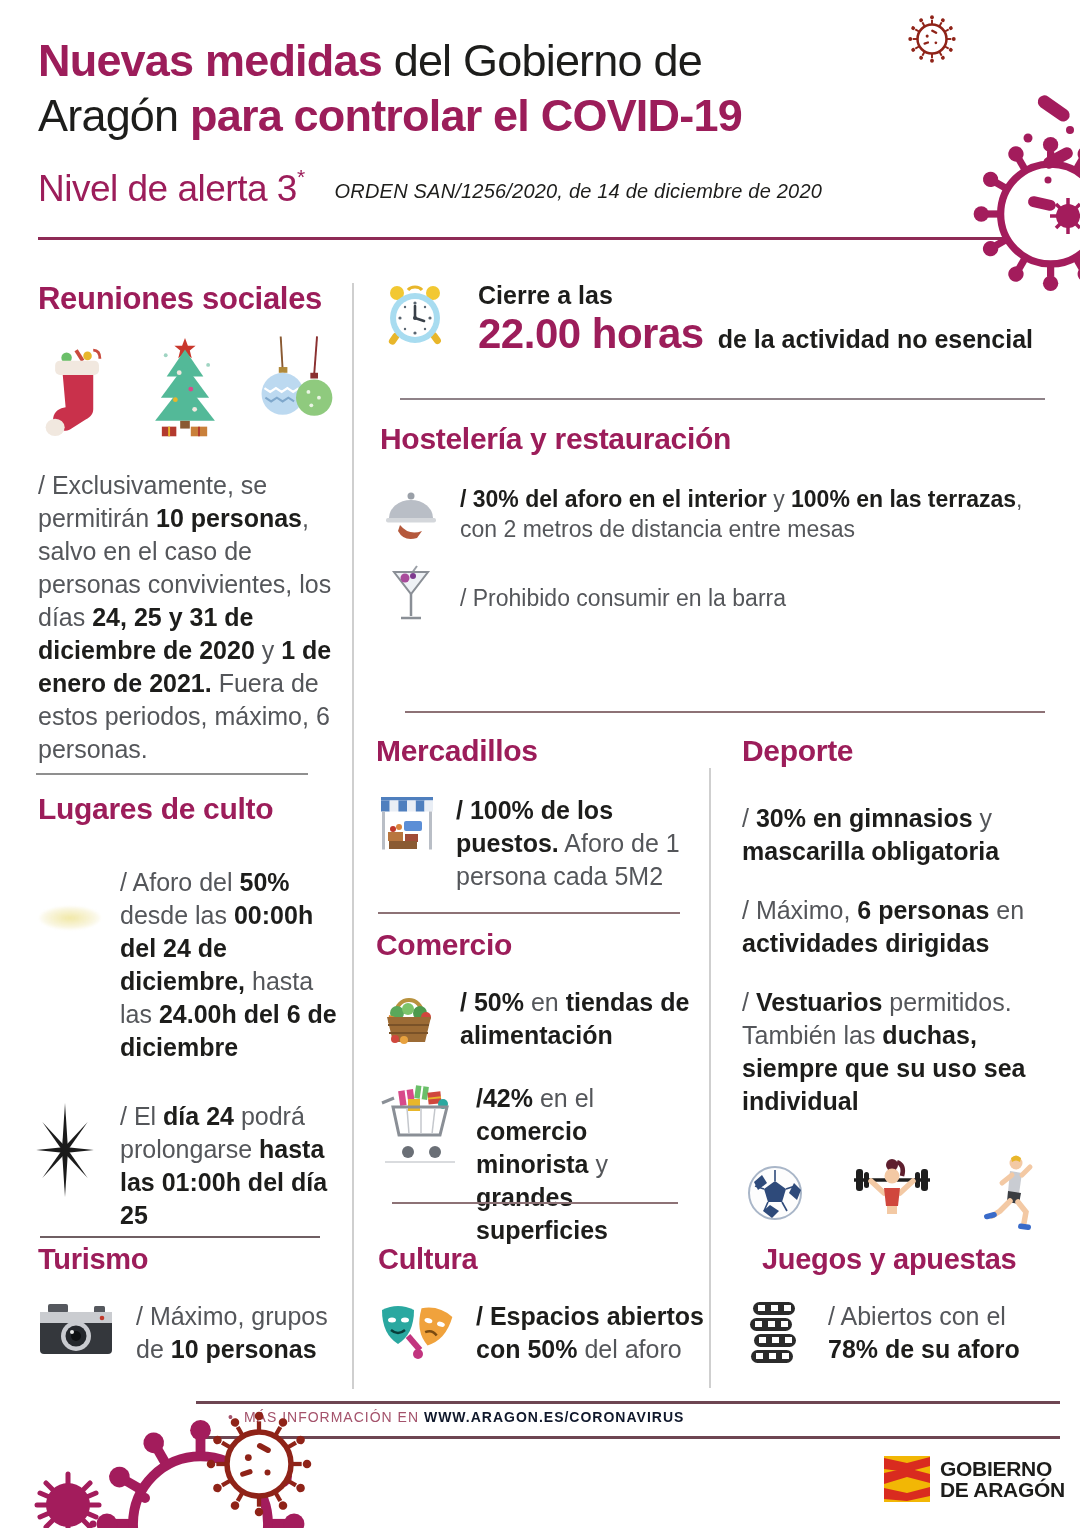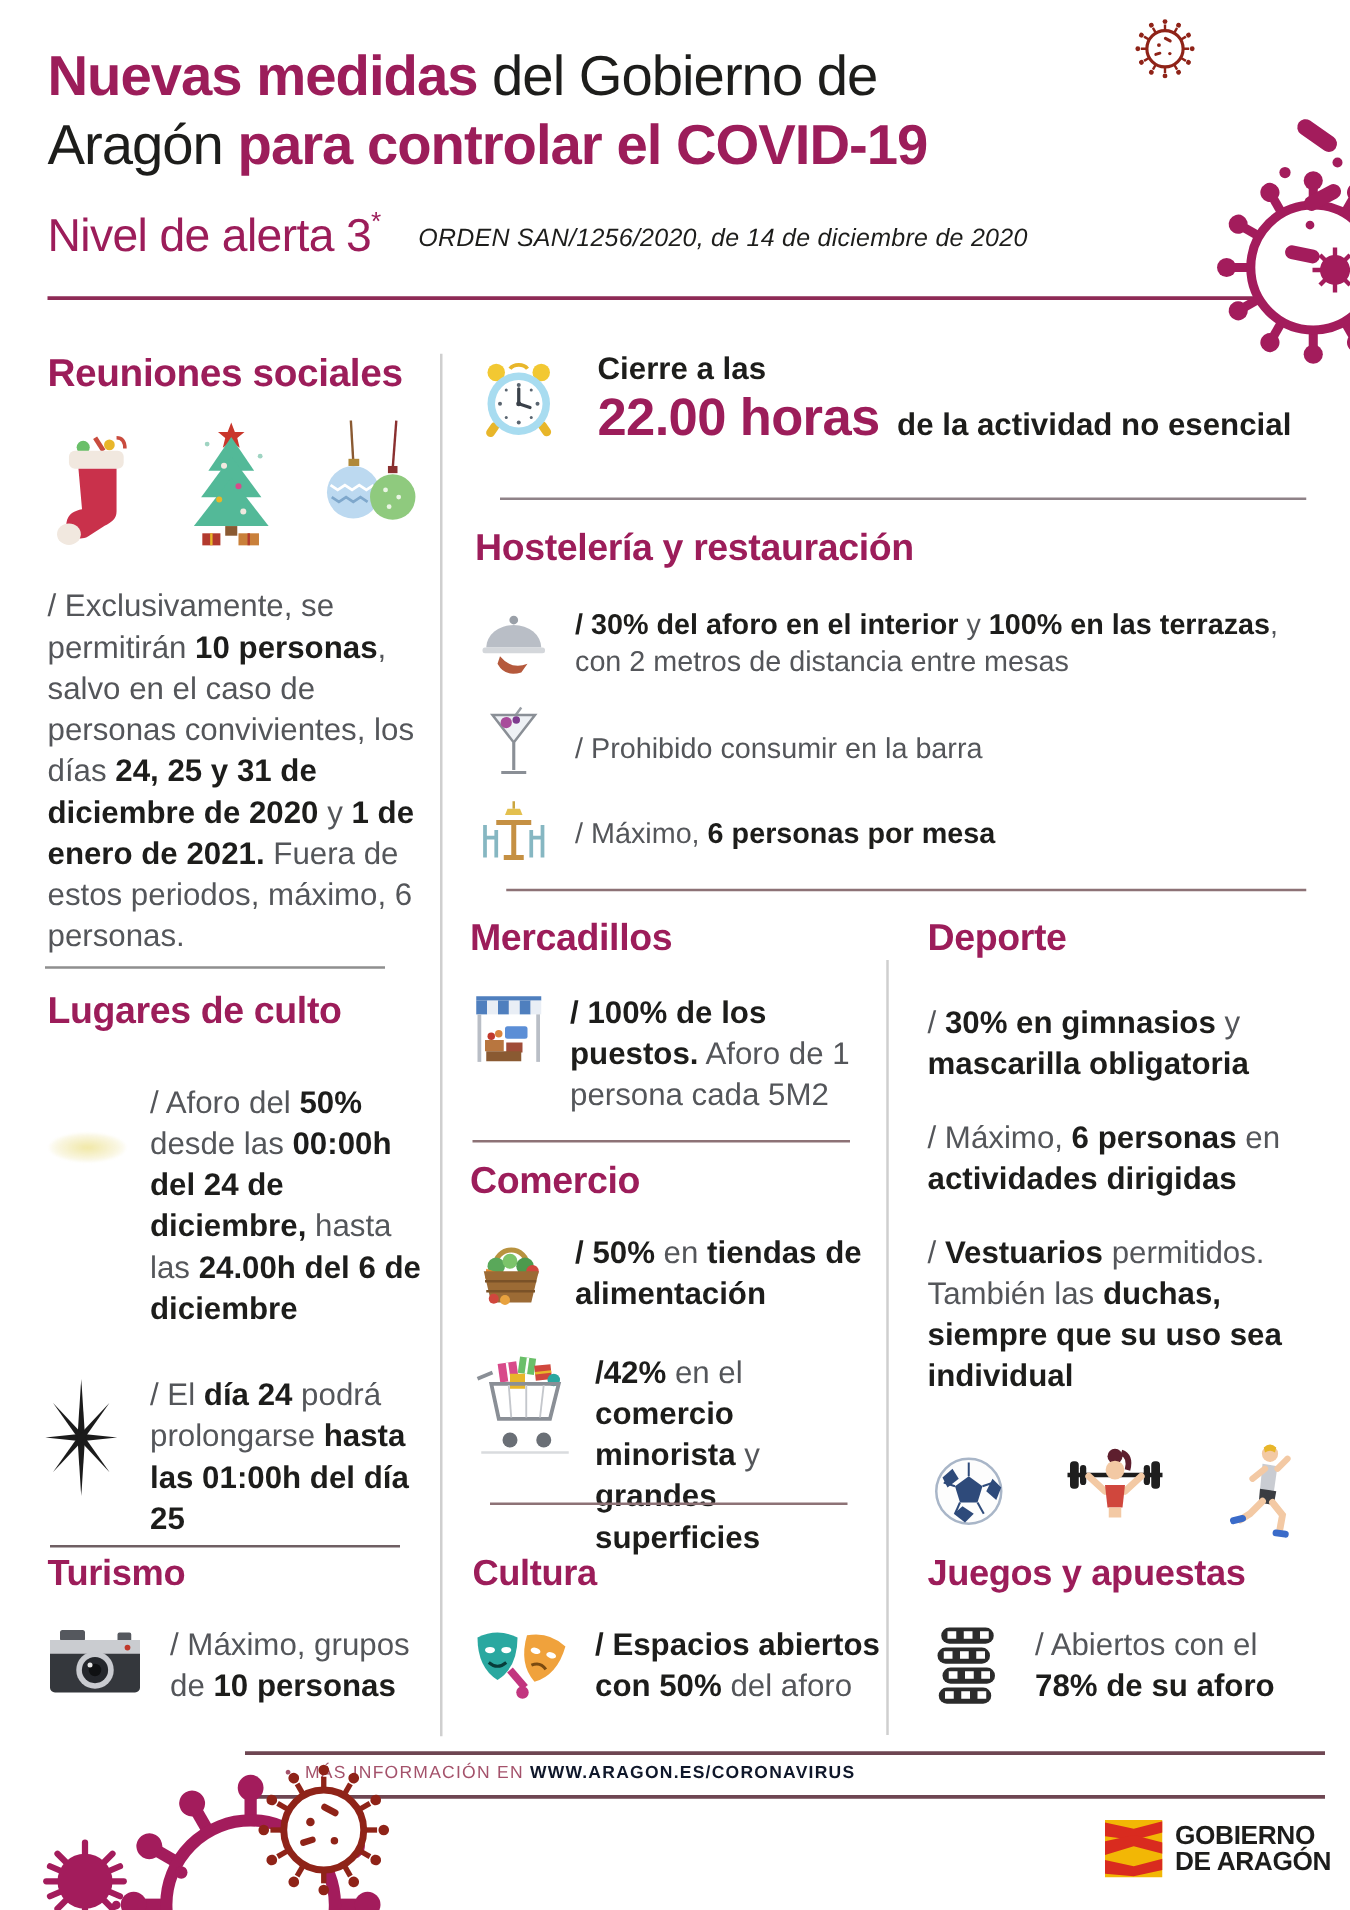--- a/index.html
+++ b/index.html
@@ -234,21 +234,21 @@
           <circle cx="64" cy="18" r="2.3" fill="#c0392b"></circle>
         </svg>
       </div>
       <p class="txt"><span>/ Máximo, grupos de </span><span class="b">10 personas</span></p>
     </div>
   </section>
 
   <div class="rule" style="left:352px;top:283px;width:2px;height:1106px;background:var(--hair);"></div>
   <div class="rule" style="left:709px;top:768px;width:2px;height:620px;background:var(--hair);"></div>
 
-  <div class="abs banner" style="left:382px;top:281px;width:665px;align-items:center;">
+  <div class="abs banner" style="left:382px;top:281px;width:665px;">
     <div class="icon-col" style="width:66px;">
       <svg width="66" height="68" viewBox="0 0 66 68">
         <circle cx="15" cy="12" r="7" fill="#f2c832"></circle>
           <circle cx="51" cy="12" r="7" fill="#f2c832"></circle>
         <path d="M26 9 a8 6 0 0 1 14 0" stroke="#e8b62a" stroke-width="3" fill="none"></path>
         <rect x="9" y="51" width="7" height="13" rx="3.5" transform="rotate(35 12 57)" fill="#e8b62a"></rect>
         <rect x="50" y="51" width="7" height="13" rx="3.5" transform="rotate(-35 53 57)" fill="#e8b62a"></rect>
         <circle cx="33" cy="37" r="25" fill="#a8dcf0"></circle>
         <circle cx="33" cy="37" r="19" fill="#ffffff"></circle>
         <g fill="#5a6570">
@@ -294,36 +294,20 @@
         <svg width="40" height="62" viewBox="0 0 40 62">
           <line x1="26" y1="1" x2="18" y2="12" stroke="#9a9fa6" stroke-width="2"></line>
           <path d="M3 7 h34 l-17 22 z" fill="#eef1f5" stroke="#8a8f96" stroke-width="2"></path>
           <circle cx="14" cy="13" r="4.5" fill="#a84b9b"></circle>
             <circle cx="22" cy="11" r="3" fill="#7e3b8f"></circle>
           <line x1="20" y1="29" x2="20" y2="51" stroke="#8a8f96" stroke-width="2.5"></line>
           <line x1="10" y1="53" x2="30" y2="53" stroke="#8a8f96" stroke-width="2.5"></line>
         </svg>
       </div>
       <p class="txt small-txt" style="padding-top:18px;"><span>/ Prohibido consumir en la barra</span></p>
-    </div>
-    <div class="item" style="margin-top:12px;">
-      <div class="icon-col" style="width:62px;">
-        <svg width="62" height="54" viewBox="0 0 62 54">
-          <line x1="31" y1="2" x2="31" y2="8" stroke="#caa53f" stroke-width="2"></line>
-          <path d="M26 8 h10 l2 5 h-14 z" fill="#e3c04f"></path>
-          <line x1="17" y1="19" x2="45" y2="19" stroke="#c59043" stroke-width="4"></line>
-          <line x1="31" y1="19" x2="31" y2="45" stroke="#c59043" stroke-width="4"></line>
-          <line x1="23" y1="47" x2="39" y2="47" stroke="#c59043" stroke-width="4"></line>
-          <g stroke="#86b7c2" stroke-width="3" fill="none">
-            <path d="M8 21 v26 M8 31 h9 M17 25 v22"></path>
-            <path d="M54 21 v26 M54 31 h-9 M45 25 v22"></path>
-          </g>
-        </svg>
-      </div>
-      <p class="txt small-txt" style="padding-top:12px;"><span>/  Máximo, </span><span class="b">6 personas por mesa</span></p>
     </div>
   </section>
 
   <div class="rule" style="left:405px;top:711px;width:640px;height:2px;background:#8d7276;"></div>
 
   <section class="abs sec" style="left:376px;top:734px;width:318px;">
     <h2>Mercadillos</h2>
     <div class="item" style="margin-top:26px;">
       <div class="icon-col" style="width:62px;">
         <svg width="58" height="60" viewBox="0 0 58 60">
@@ -473,21 +457,21 @@
         <path d="M28 39 l13 2 -2 11 -12 -2 z" fill="#3a3d42"></path>
         <path d="M30 49 L20 59 L12 64" stroke="#f3c9a4" stroke-width="5.5" stroke-linecap="round" fill="none"></path>
         <rect x="4" y="61" width="13" height="5.5" rx="2.75" fill="#3a6bc9" transform="rotate(-14 10 64)"></rect>
         <path d="M38 50 L46 60 L44 71" stroke="#f3c9a4" stroke-width="5.5" stroke-linecap="round" fill="none"></path>
         <rect x="38" y="72" width="13" height="5.5" rx="2.75" fill="#3a6bc9" transform="rotate(8 44 75)"></rect>
       </svg>
     </div>
   </section>
 
   <section class="abs sec" style="left:742px;top:1243px;width:318px;">
-    <h2 style="font-size:29px;">Juegos y apuestas</h2>
+    <h2 style="font-size:29px;margin-left:20px;">Juegos y apuestas</h2>
     <div class="item" style="margin-top:24px;gap:24px;">
       <div class="icon-col" style="width:62px;">
         <svg width="58" height="68" viewBox="0 0 58 68">
           <g>
             <rect x="9" y="2" width="42" height="13" rx="6.5" fill="#2b2b2b"></rect>
             <rect x="14" y="5" width="7" height="6" fill="#fff"></rect>
               <rect x="27" y="5" width="7" height="6" fill="#fff"></rect>
               <rect x="40" y="5" width="7" height="6" fill="#fff"></rect>
           </g>
           <g>

